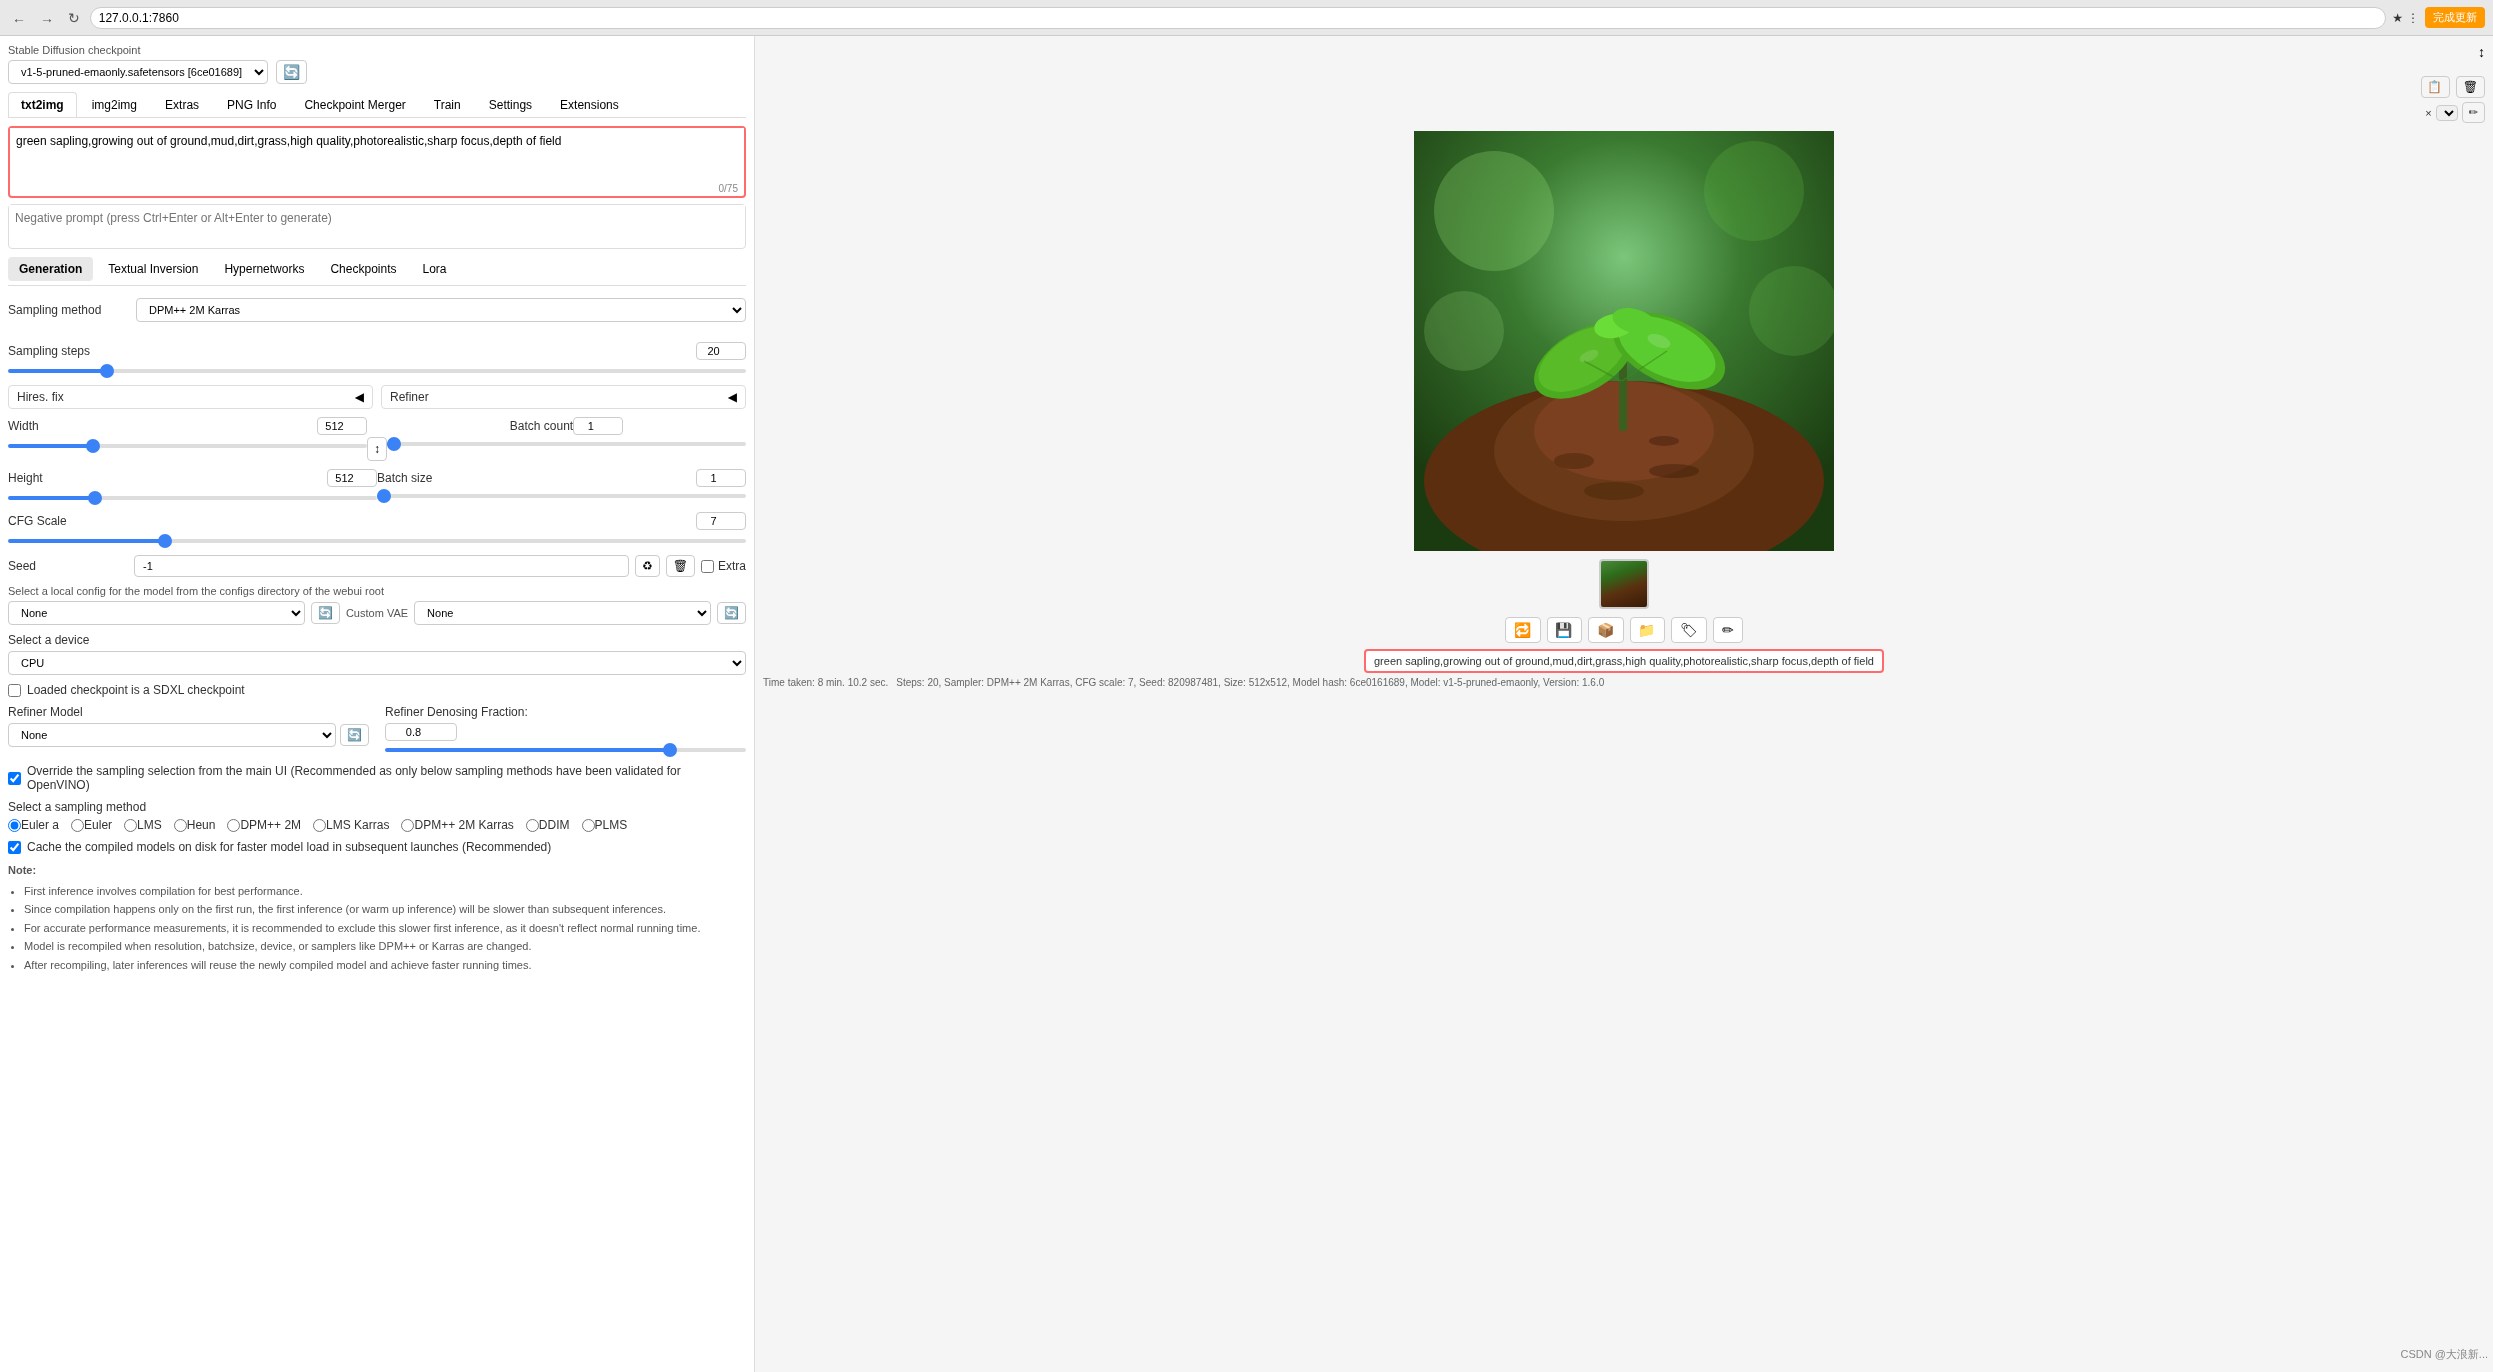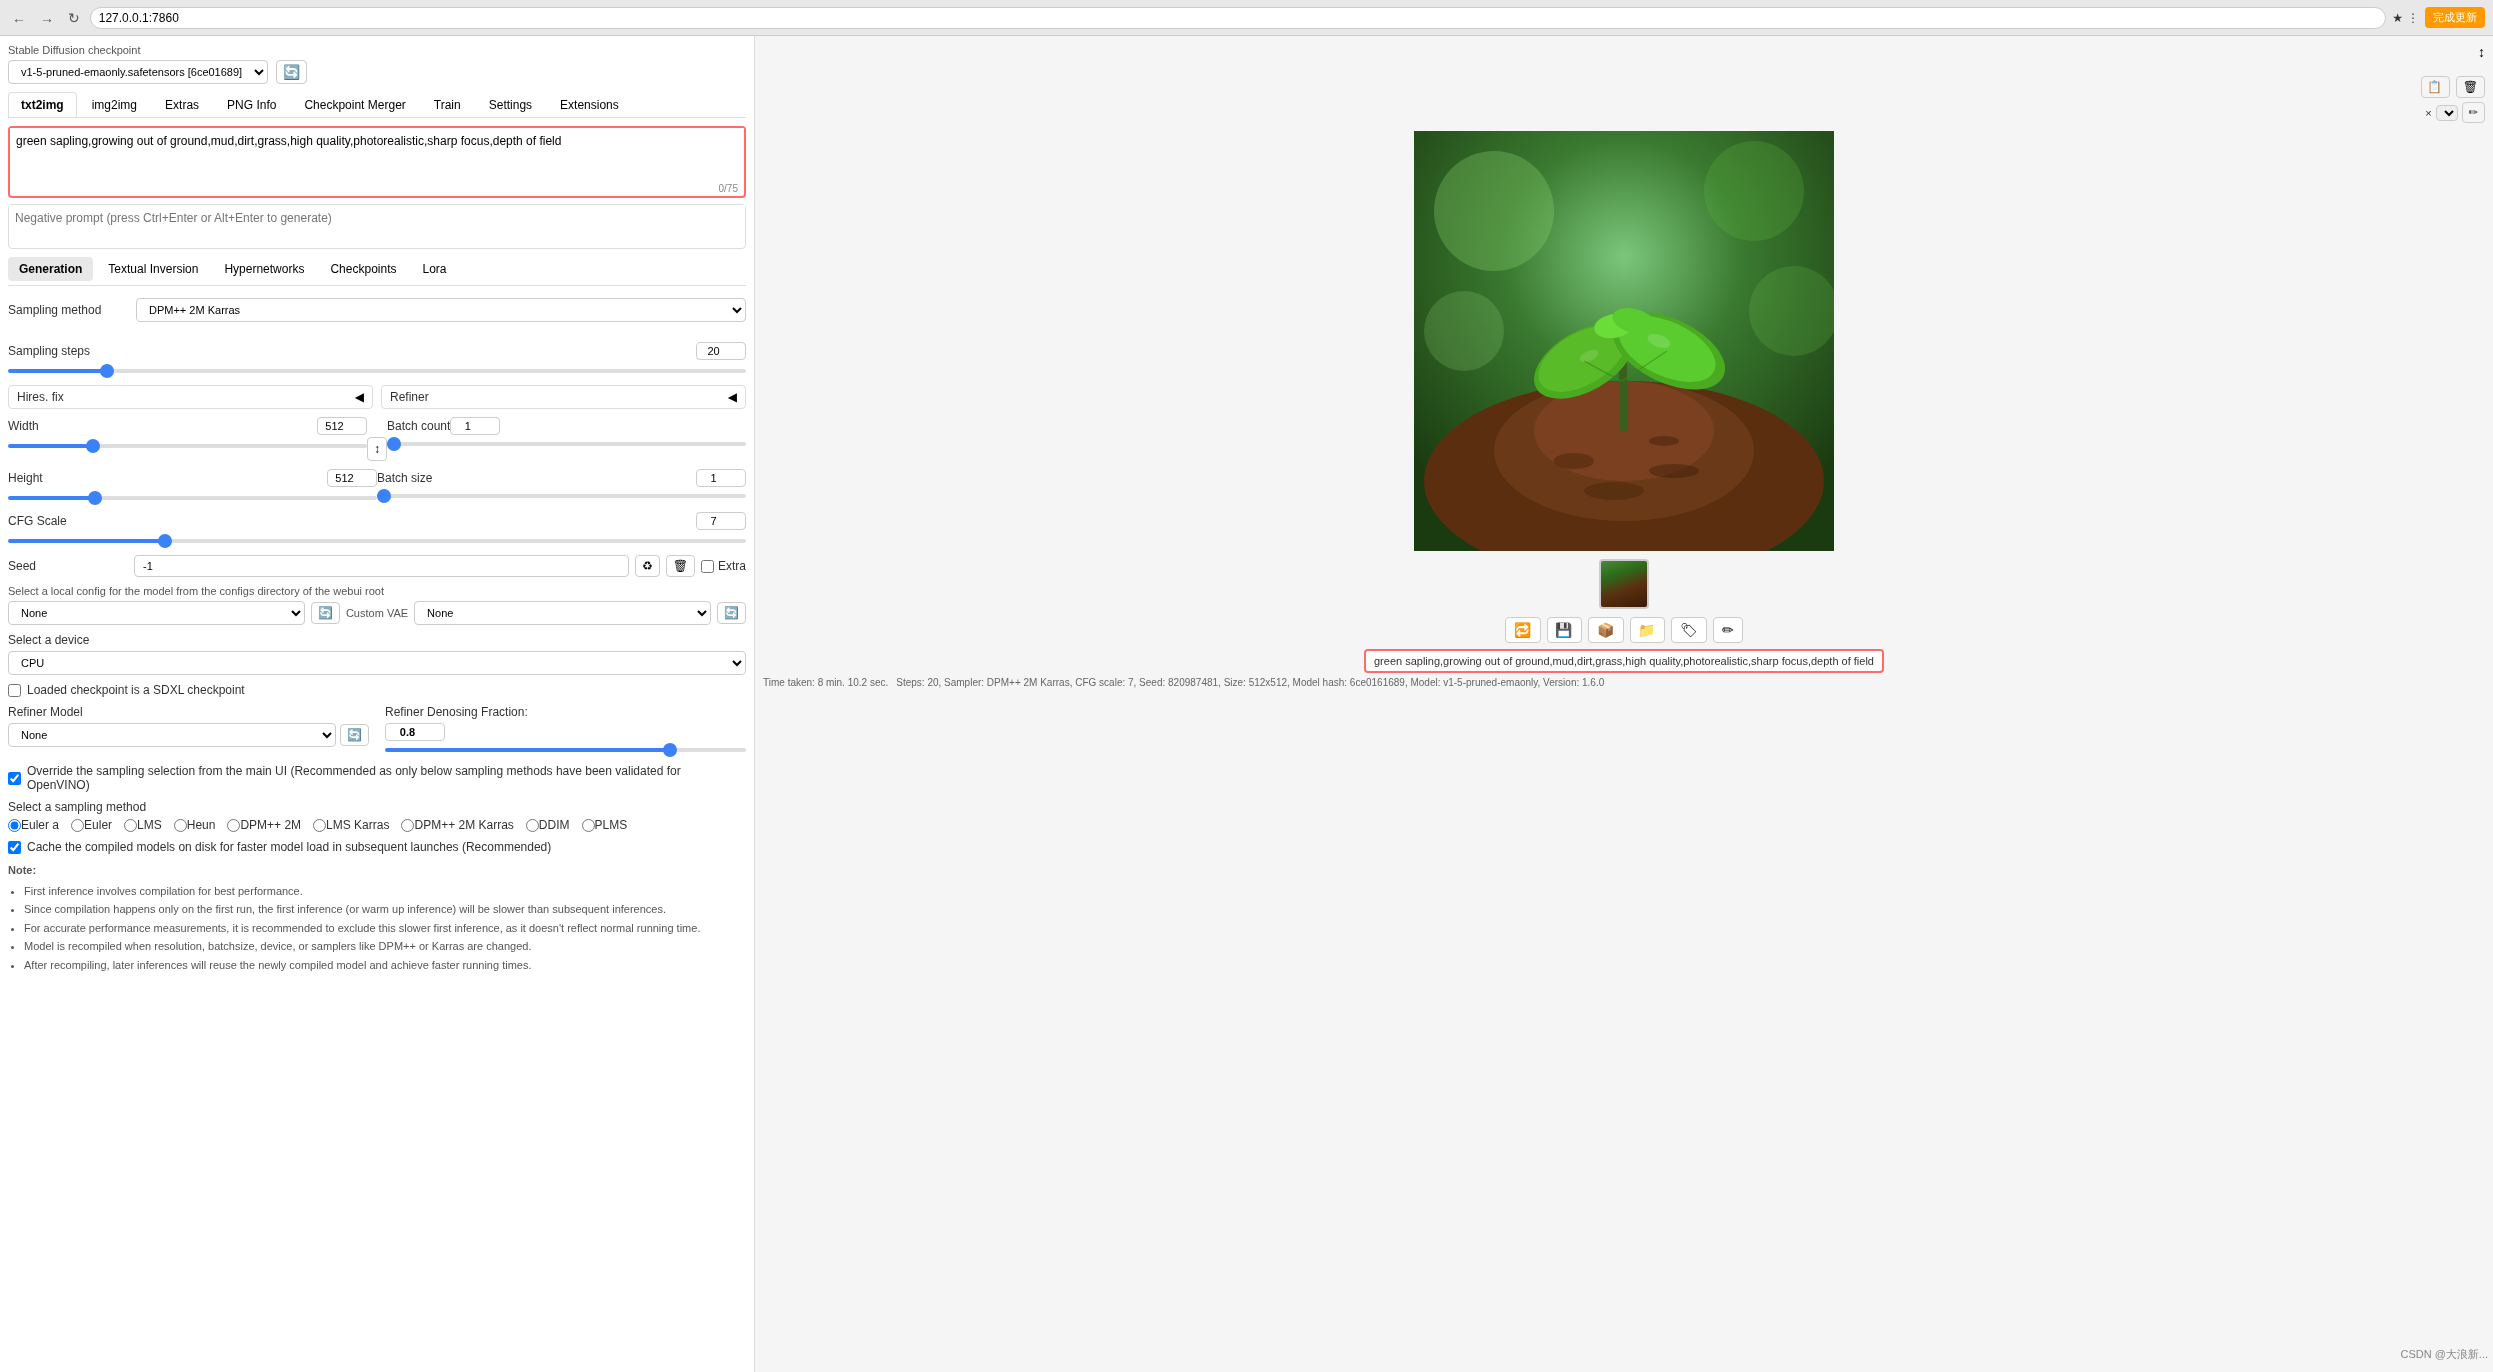--- a/index.html
+++ b/index.html
@@ -169,21 +169,21 @@
     <div class="two-col">
       <div>
         <div class="slider-header">
           <span>Width</span>
           <input type="number" class="slider-val" value="512" style="">
         </div>
         <input type="range" min="64" max="2048" value="512" style="--val: 24%;">
       </div>
       <button class="swap-btn">↕</button>
       <div>
-        <div style="display:flex;justify-content:flex-start;align-items:center;">
+        <div style="display:flex;justify-content:center;align-items:center;">
           <span>Batch count</span>
           <input type="number" class="slider-val" value="1" style="">
         </div>
         <input type="range" min="1" max="100" value="1" style="--val: 1%;">
       </div>
     </div>
 
     <div class="two-col">
       <div>
         <div class="slider-header">
@@ -255,21 +255,21 @@
         <div style="display:flex;gap:4px;align-items:center;">
           <select class="select-field">
             <option>None</option>
           </select>
           <button class="icon-btn">🔄</button>
         </div>
       </div>
       <div></div>
       <div>
         <div style="font-size:12px;margin-bottom:4px;">Refiner Denosing Fraction:</div>
-        <input type="number" class="slider-val" style="width: 60px; font-weight: bold;" value="0.8">
+        <input type="number" class="slider-val" style="width: 72px;" value="0.8">
         <input type="range" min="0" max="1" step="0.01" value="0.8" style="--val: 80%; width: 100%; margin-top: 4px;">
       </div>
     </div>
 
     <div class="checkbox-row">
       <input type="checkbox" checked="" style="">
       <span>Override the sampling selection from the main UI (Recommended as only below sampling methods have been validated for OpenVINO)</span>
     </div>
 
     <div style="font-size:12px;margin-bottom:4px;">Select a sampling method</div>

